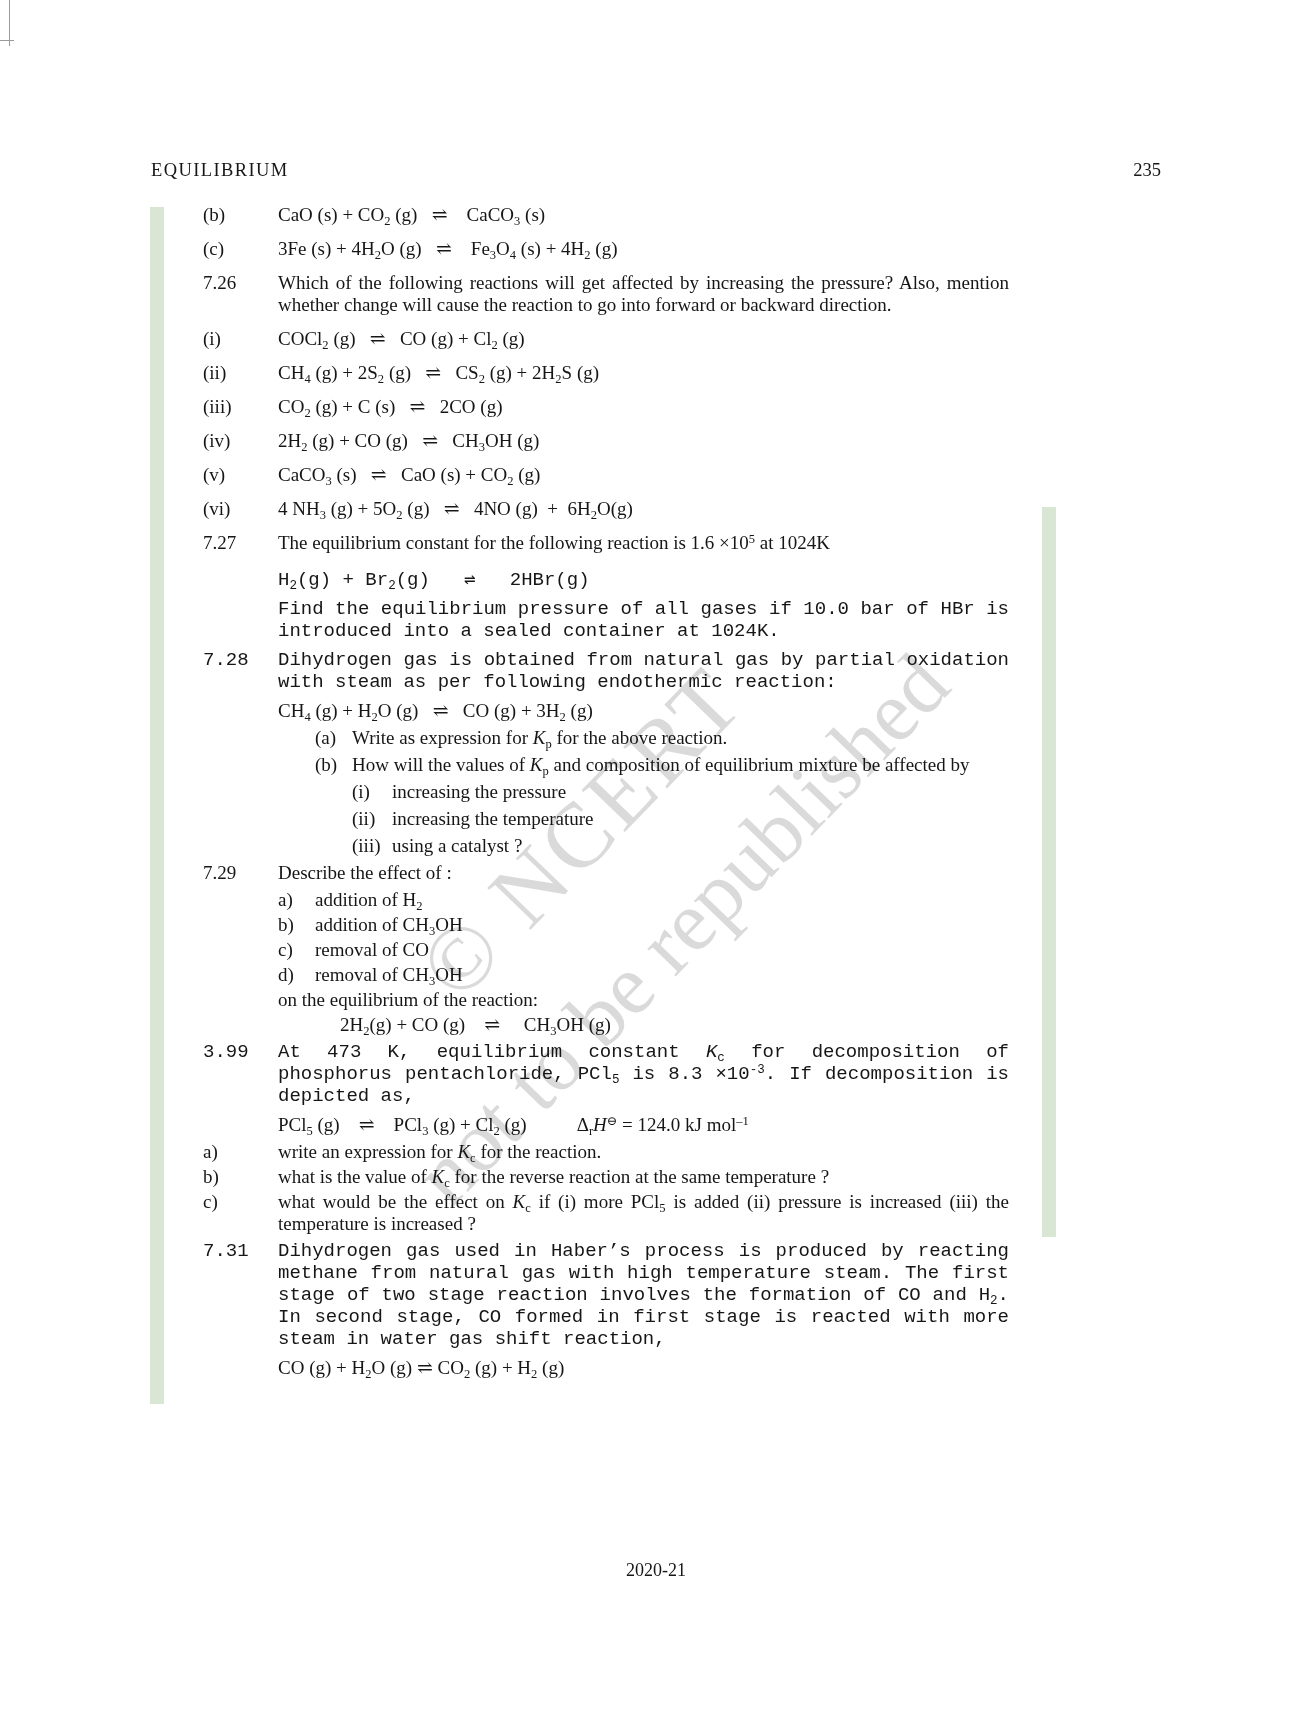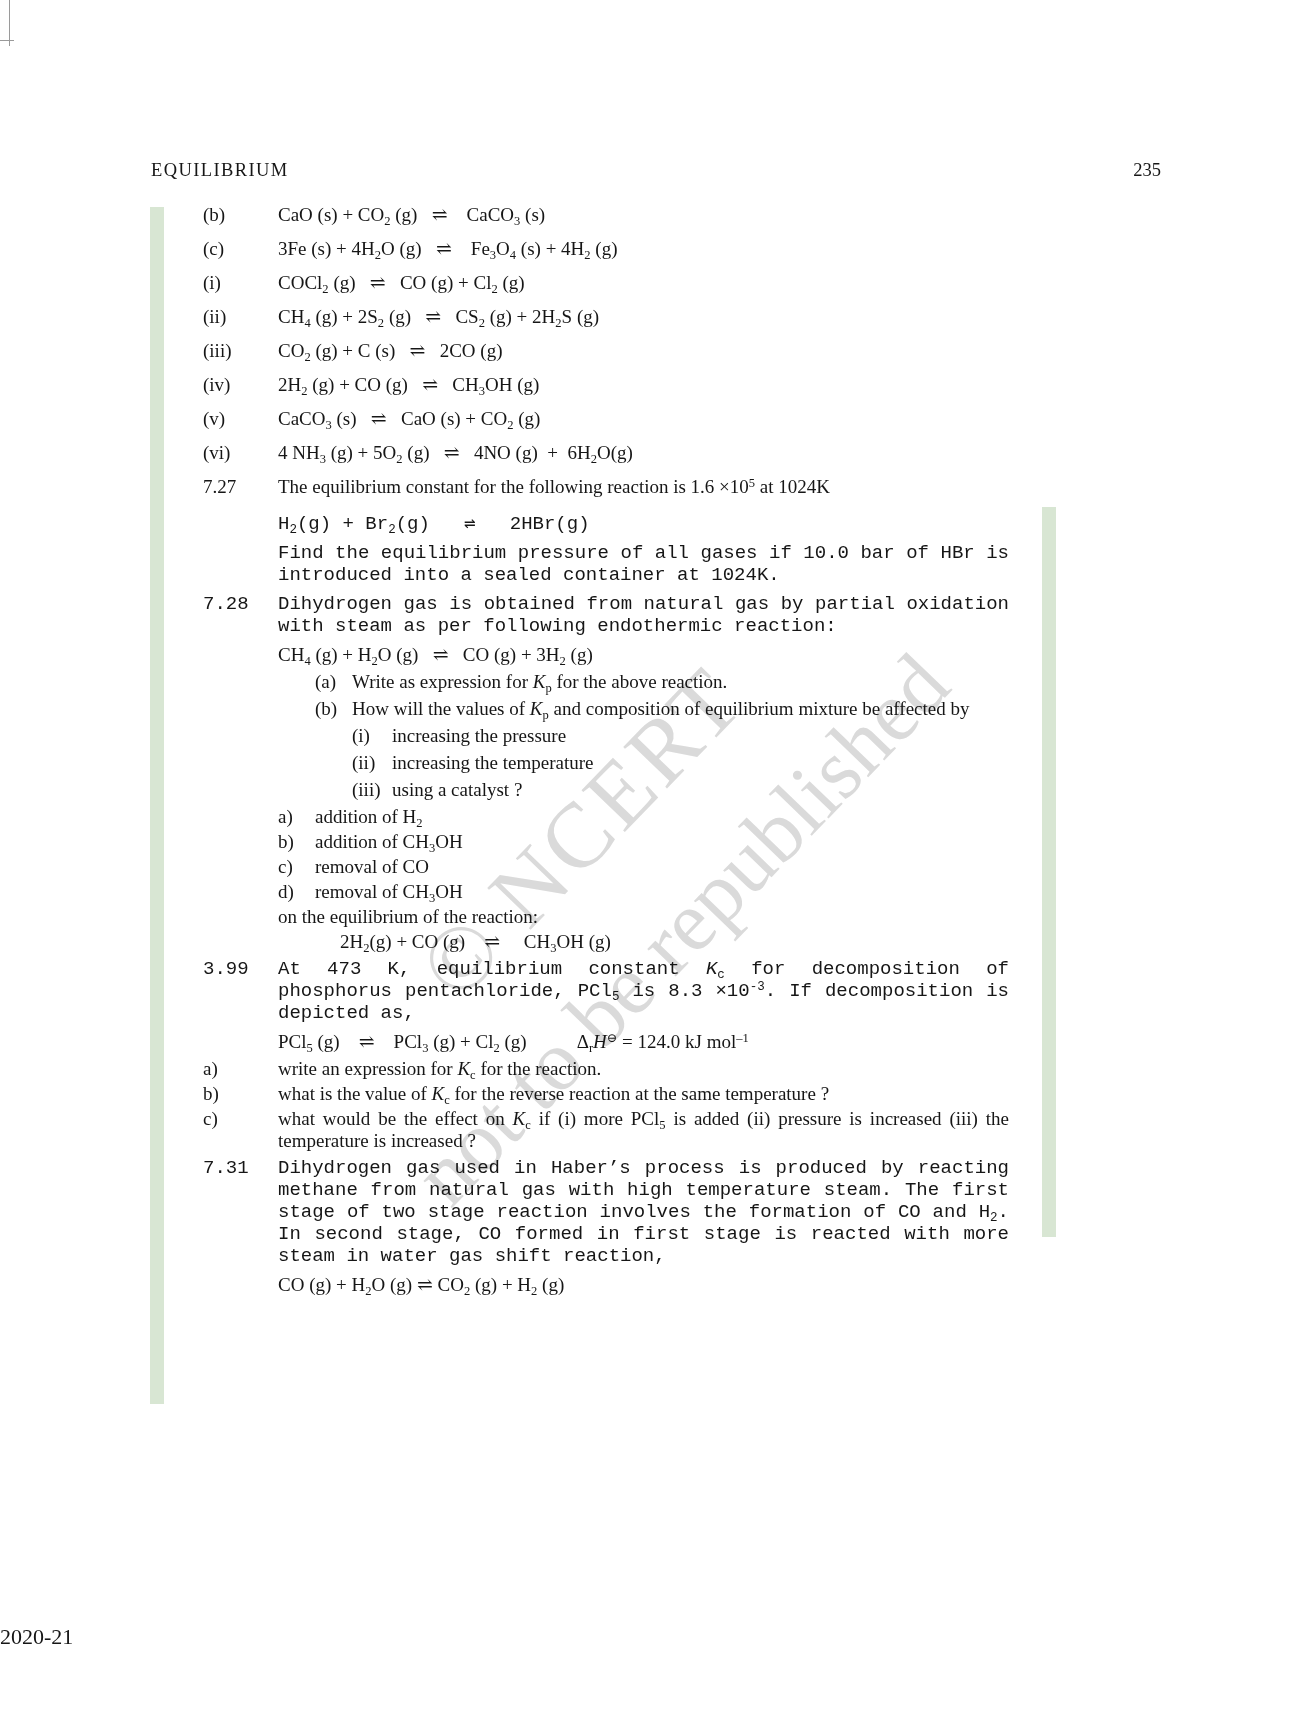--- a/index.html
+++ b/index.html
@@ -54,22 +54,22 @@
   .eq { white-space: pre-wrap; }
   .m0 { margin-bottom: 0; }
   .m3 { margin-bottom: 3px; }
   .m5 { margin-bottom: 5px; }
   .m7 { margin-bottom: 7px; font-family: Liberation Mono, monospace; }
   .m9 { margin-bottom: 15px; }
   sub { font-size: 66%; line-height: 0; position: relative; top: 0.33em; vertical-align: baseline; }
   sup { font-size: 66%; line-height: 0; position: relative; top: -0.45em; vertical-align: baseline; }
 
   .footer {
-    position: absolute; left: 0; right: 0; top: 1624px;
-    text-align: left; font-size: 22px; z-index: 1;
+    position: absolute; left: 0; right: 0; top: 1560px;
+    text-align: center; font-size: 18px; z-index: 1;
   }
 </style>
 </head>
 <body>
 
 <div class="page">
 
   <div class="crop-v"></div>
   <div class="crop-h"></div>
 
@@ -91,20 +91,24 @@
     <div class="row">
       <span class="lbl">(b)</span>
       <span class="bod eq">CaO (s) + CO<sub>2</sub> (g)   ⇌    CaCO<sub>3</sub> (s)</span>
     </div>
     <div class="row">
       <span class="lbl">(c)</span>
       <span class="bod eq">3Fe (s) + 4H<sub>2</sub>O (g)   ⇌    Fe<sub>3</sub>O<sub>4</sub> (s) + 4H<sub>2</sub> (g)</span>
     </div>
 
     <div class="row">
+      <span class="lbl">7.26</span>
+      <span class="bod just">Which of the following reactions will get affected by increasing the pressure? Also, mention whether change will cause the reaction to go into forward or backward direction.</span>
+    </div>
+    <div class="row">
       <span class="lbl">(i)</span>
       <span class="bod eq">COCl<sub>2</sub> (g)   ⇌   CO (g) + Cl<sub>2</sub> (g)</span>
     </div>
     <div class="row">
       <span class="lbl">(ii)</span>
       <span class="bod eq">CH<sub>4</sub> (g) + 2S<sub>2</sub> (g)   ⇌   CS<sub>2</sub> (g) + 2H<sub>2</sub>S (g)</span>
     </div>
     <div class="row">
       <span class="lbl">(iii)</span>
       <span class="bod eq">CO<sub>2</sub> (g) + C (s)   ⇌   2CO (g)</span>
@@ -154,20 +158,24 @@
     </div>
     <div class="row subpart m5">
       <span class="lbl">(ii)</span>
       <span class="bod">increasing the temperature</span>
     </div>
     <div class="row subpart m5">
       <span class="lbl">(iii)</span>
       <span class="bod">using a catalyst ?</span>
     </div>
 
+    <div class="row m5">
+      <span class="lbl">7.29</span>
+      <span class="bod">Describe the effect of :</span>
+    </div>
     <div class="row effect">
       <span class="lbl">a)</span>
       <span class="bod">addition of H<sub>2</sub></span>
     </div>
     <div class="row effect">
       <span class="lbl">b)</span>
       <span class="bod">addition of CH<sub>3</sub>OH</span>
     </div>
     <div class="row effect">
       <span class="lbl">c)</span>

